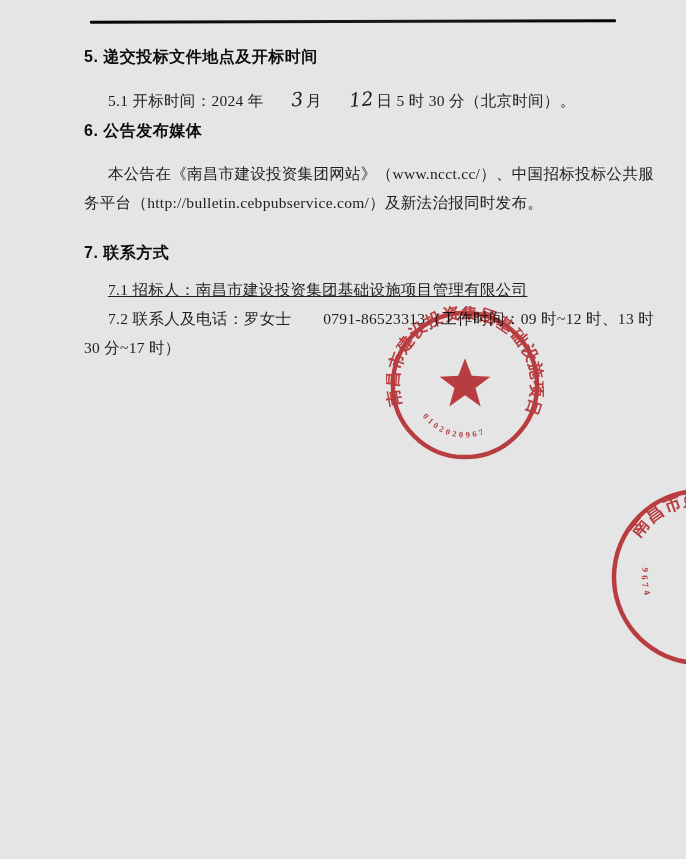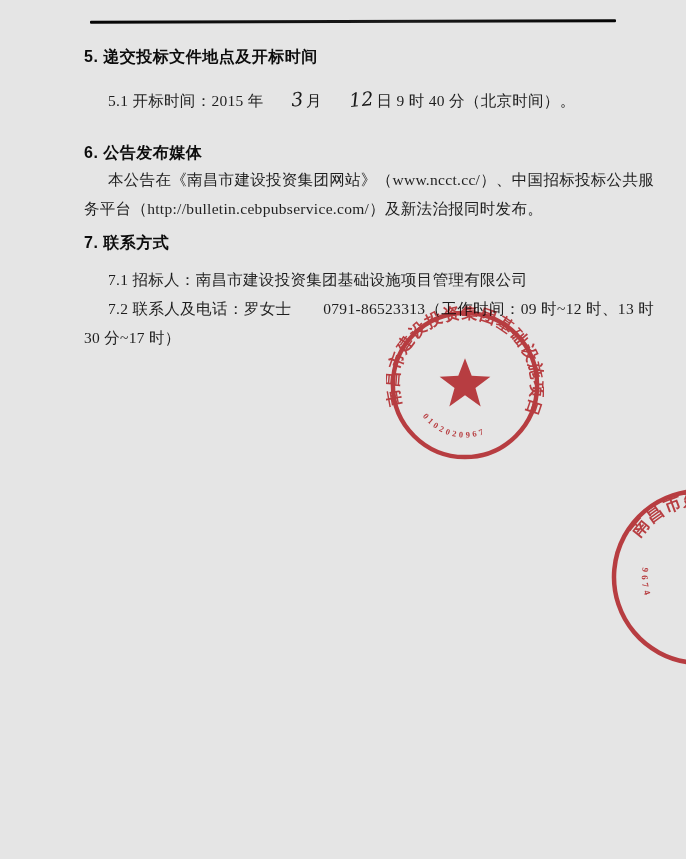--- a/index.html
+++ b/index.html
@@ -44,24 +44,24 @@
   }
   .p {
     font-size: 15.5px;
     line-height: 29px;
     margin: 0;
     text-align: justify;
     letter-spacing: 0.3px;
   }
   .indent { text-indent: 24px; }
   .mt-51 { margin-top: 17px; }
-  .mt-h6 { margin-top: 26px; }
-  .mt-b6 { }
-  .mt-h7 { margin-top: 8px; }
-  .mt-71 { margin-top: 10px; }
+  .mt-h6 { margin-top: 4px; }
+  .mt-b6 { margin-top: 16px; }
+  .mt-h7 { margin-top: 24px; }
+  .mt-71 { margin-top: 10px; text-decoration: underline; }
   .mt-72 { }
   .hw {
     display: inline-block;
     font-family: "DejaVu Serif", serif;
     font-style: italic;
     font-weight: 500;
     font-size: 19px;
     line-height: 1;
     transform: rotate(-5deg) translateY(1px);
     margin: 0 3px;
@@ -94,21 +94,21 @@
 <body>
 
 <div class="page">
 
   <div class="top-rule"></div>
 
   <div class="content">
 
     <h2 class="h">5. 递交投标文件地点及开标时间</h2>
 
-    <p class="p indent mt-51"><span>5.1 开标时间：2015 年</span><span class="hw">3</span><span>月</span><span class="hw">12</span><span>日 9 时 40 分（北京时间）。</span></p>
+    <p class="p indent mt-51"><span>5.1 开标时间：2024 年</span><span class="hw">3</span><span>月</span><span class="hw">12</span><span>日 5 时 30 分（北京时间）。</span></p>
 
 
     <h2 class="h mt-h6">6. 公告发布媒体</h2>
 
     <p class="p indent mt-b6">本公告在《南昌市建设投资集团网站》（www.ncct.cc/）、中国招标投标公共服务平台（http://bulletin.cebpubservice.com/）及新法治报同时发布。</p>
 
     <h2 class="h mt-h7">7. 联系方式</h2>
 
     <p class="p indent mt-71">7.1 招标人：南昌市建设投资集团基础设施项目管理有限公司</p>
 

